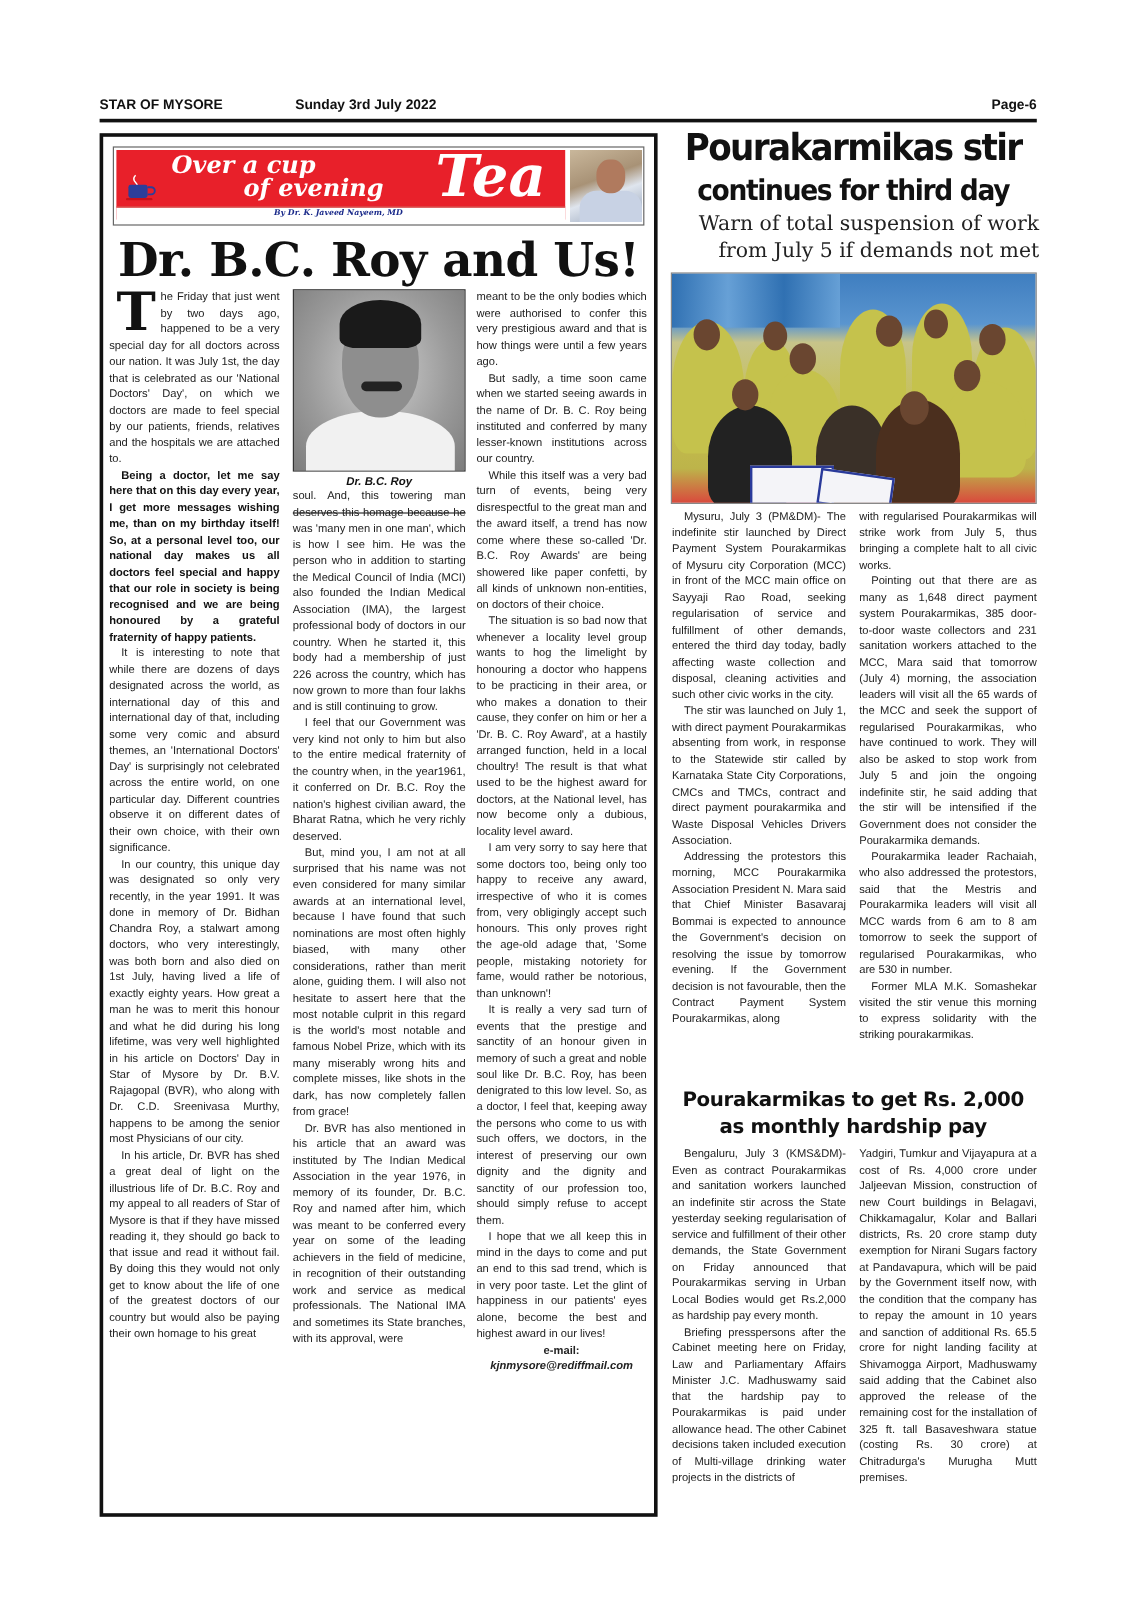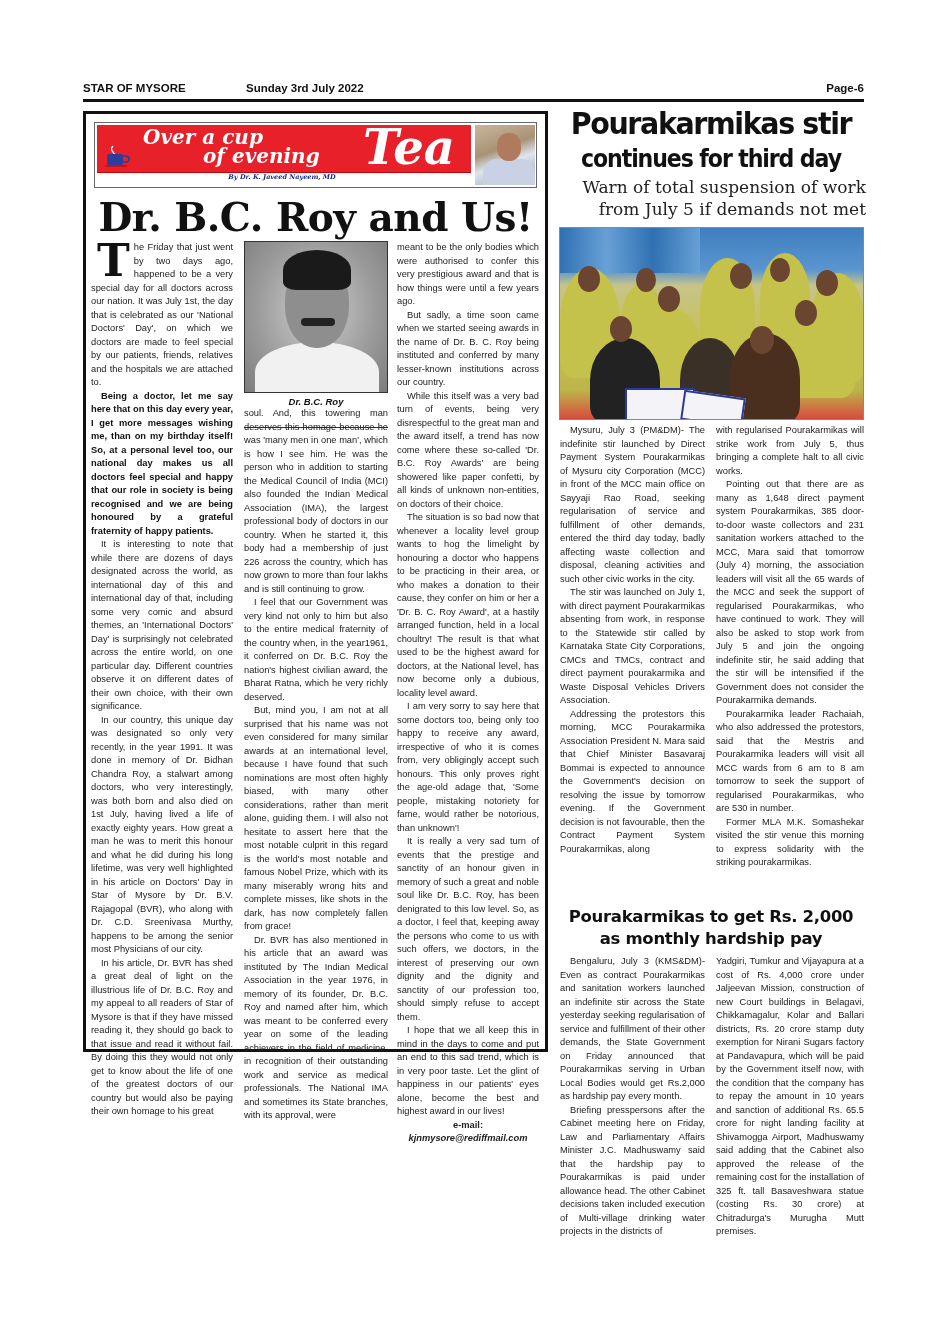--- a/index.html
+++ b/index.html
@@ -6,21 +6,21 @@
   html, body { width: 945px; height: 1337px; background: #ffffff; overflow: hidden; }
   body { position: relative; font-family: "Liberation Sans", sans-serif; color: #111; }
 
   .masthead { position: absolute; left: 83px; top: 80px; width: 781px; height: 18px; }
   .masthead .paper { position: absolute; left: 0; top: 2px; font-weight: bold; font-size: 11.5px; }
   .masthead .date { position: absolute; left: 163px; top: 2px; font-weight: bold; font-size: 11.5px; }
   .masthead .page { position: absolute; right: 0; top: 2px; font-weight: bold; font-size: 11.5px; text-align: right; }
   .rule { position: absolute; left: 83px; top: 99px; width: 781px; height: 3px; background: #111; }
 
   
-  .feature { position: absolute; left: 83px; top: 111px; width: 465px; height: 941px; border: 3px solid #111; }
+  .feature { position: absolute; left: 83px; top: 111px; width: 465px; height: 1153px; border: 3px solid #111; }
   .banner { position: absolute; left: 8px; top: 8px; width: 443px; height: 66px; border: 1px solid #666; background: #fff; }
   .banner .red { position: absolute; left: 2px; top: 2px; width: 374px; height: 58px; background: #e8202a; }
   .banner .byline-strip { position: absolute; left: 2px; top: 49px; width: 374px; height: 12px; background: #fff; border-top: 1px solid #c00; }
   .banner .byline { position: absolute; left: 0; width: 374px; top: 50px; text-align: center; font-family: "DejaVu Serif", serif; font-style: italic; font-weight: bold; font-size: 6.5px; color: #1a2a8a; }
   .banner .over { position: absolute; left: 48px; top: 4px; font-family: "DejaVu Serif", serif; font-style: italic; font-weight: bold; font-size: 20px; color: #fff; line-height: 20px; }
   .banner .evening { position: absolute; left: 108px; top: 22px; font-family: "DejaVu Serif", serif; font-style: italic; font-weight: bold; font-size: 20px; color: #fff; line-height: 22px; }
   .banner .tea { position: absolute; left: 268px; top: -2px; font-family: "DejaVu Serif", serif; font-style: italic; font-weight: bold; font-size: 48px; color: #fff; line-height: 52px; }
   .banner .cup { position: absolute; left: 10px; top: 22px; width: 26px; height: 22px; }
   .banner .photo { position: absolute; left: 380px; top: 2px; width: 60px; height: 60px; background: linear-gradient(160deg, #c9b79b 0%, #a89276 40%, #dfe5ee 60%, #8d9cb3 100%); overflow: hidden; }
   .banner .photo .face { position: absolute; left: 22px; top: 8px; width: 24px; height: 28px; border-radius: 45%; background: #b07a5e; }

